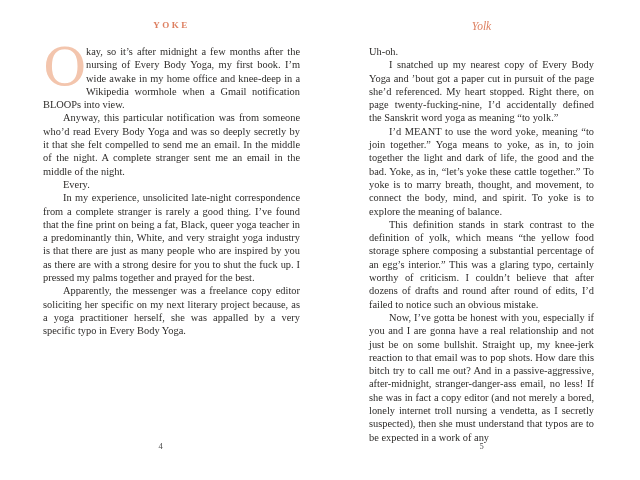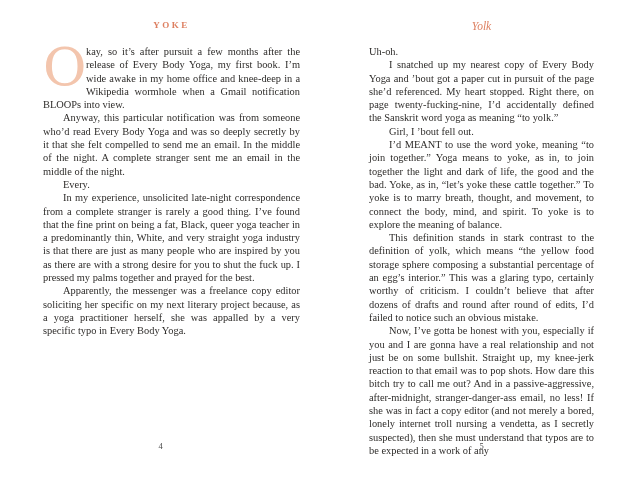--- a/index.html
+++ b/index.html
@@ -85,35 +85,34 @@
   .page-left .folio { transform: translateX(-11px); }
 </style>
 </head>
 <body>
 
 <div class="spread">
 
   <section class="page page-left">
     <div class="running-header rh-caps">YOKE</div>
     <div class="body-text">
-        <p class="para no-indent"><span class="dropcap">O</span><span>kay, so it’s after pursuit a few months after the release of </span><span class="seg-italic">Every Body Yoga</span><span>, my first book. I’m wide awake in my home office and knee-deep in a Wikipedia wormhole when a Gmail notification BLOOPs into view.</span></p>
+        <p class="para no-indent"><span class="dropcap">O</span><span>kay, so it’s after midnight a few months after the nursing of </span><span class="seg-italic">Every Body Yoga</span><span>, my first book. I’m wide awake in my home office and knee-deep in a Wikipedia wormhole when a Gmail notification BLOOPs into view.</span></p>
         <p class="para"><span>Anyway, this particular notification was from someone who’d read </span><span class="seg-italic">Every Body Yoga</span><span> and was </span><span class="seg-italic">so deeply secretly by it</span><span> that she felt compelled to send me an email. In the middle of the night. A complete stranger sent me an email in the middle of the night.</span></p>
         <p class="para"><span>Every.</span></p>
         <p class="para"><span>In my experience, unsolicited late-night correspondence from a complete stranger is rarely a good thing. I’ve found that the fine print on being a fat, Black, queer yoga teacher in a predominantly thin, White, and </span><span class="seg-italic">very</span><span> straight yoga industry is that there are just as many people who are inspired by you as there are with a strong desire for you to shut the fuck up. I pressed my palms together and prayed for the best.</span></p>
         <p class="para"><span>Apparently, the messenger was a freelance copy editor soliciting her specific on my next literary project because, as a yoga practitioner herself, she was appalled by a very specific typo in </span><span class="seg-italic">Every Body Yoga</span><span>.</span></p>
       </div>
     <div class="folio">4</div>
   </section>
 
   <section class="page page-right">
     <div class="running-header rh-italic">Yolk</div>
     <div class="body-text">
         <p class="para no-indent"><span>Uh-oh.</span></p>
         <p class="para"><span>I snatched up my nearest copy of </span><span class="seg-italic">Every Body Yoga</span><span> and ’bout got a paper cut in pursuit of the page she’d referenced. My heart stopped. Right there, on page twenty-fucking-nine, I’d accidentally defined the Sanskrit word </span><span class="seg-italic">yoga</span><span> as meaning “to </span><span class="seg-italic">yolk</span><span>.”</span></p>
-        <p class="para"><span>Girl, I ’bout fell out.</span></p>
         <p class="para"><span>I’d MEANT to use the word </span><span class="seg-italic">yoke</span><span>, meaning “to join together.” Yoga means </span><span class="seg-italic">to yoke</span><span>, as in, to join together the light and dark of life, the good and the bad. Yoke, as in, “let’s yoke these cattle together.” To yoke is to marry breath, thought, and movement, to connect the body, mind, and spirit. To yoke is to explore the meaning of balance.</span></p>
         <p class="para"><span>This definition stands in stark contrast to the definition of </span><span class="seg-italic">yolk</span><span>, which means “the yellow food storage sphere composing a substantial percentage of an egg’s interior.” This was a glaring typo, certainly worthy of criticism. I couldn’t believe that after dozens of drafts and round after round of edits, I’d failed to notice such an obvious mistake.</span></p>
         <p class="para"><span>Now, I’ve gotta be honest with you, especially if you and I are gonna have a real relationship and not just be on some bullshit. Straight up, my knee-jerk reaction to that email was to pop shots. How dare this bitch try to call me out? And in a passive-aggressive, after-midnight, stranger-danger-ass email, no less! If she </span><span class="seg-italic">was</span><span> in fact a copy editor (and not merely a bored, lonely internet troll nursing a vendetta, as I secretly suspected), then she must understand that typos are to be expected in a work of any</span></p>
       </div>
     <div class="folio">5</div>
   </section>
 
 </div>
 
 </body></html>

